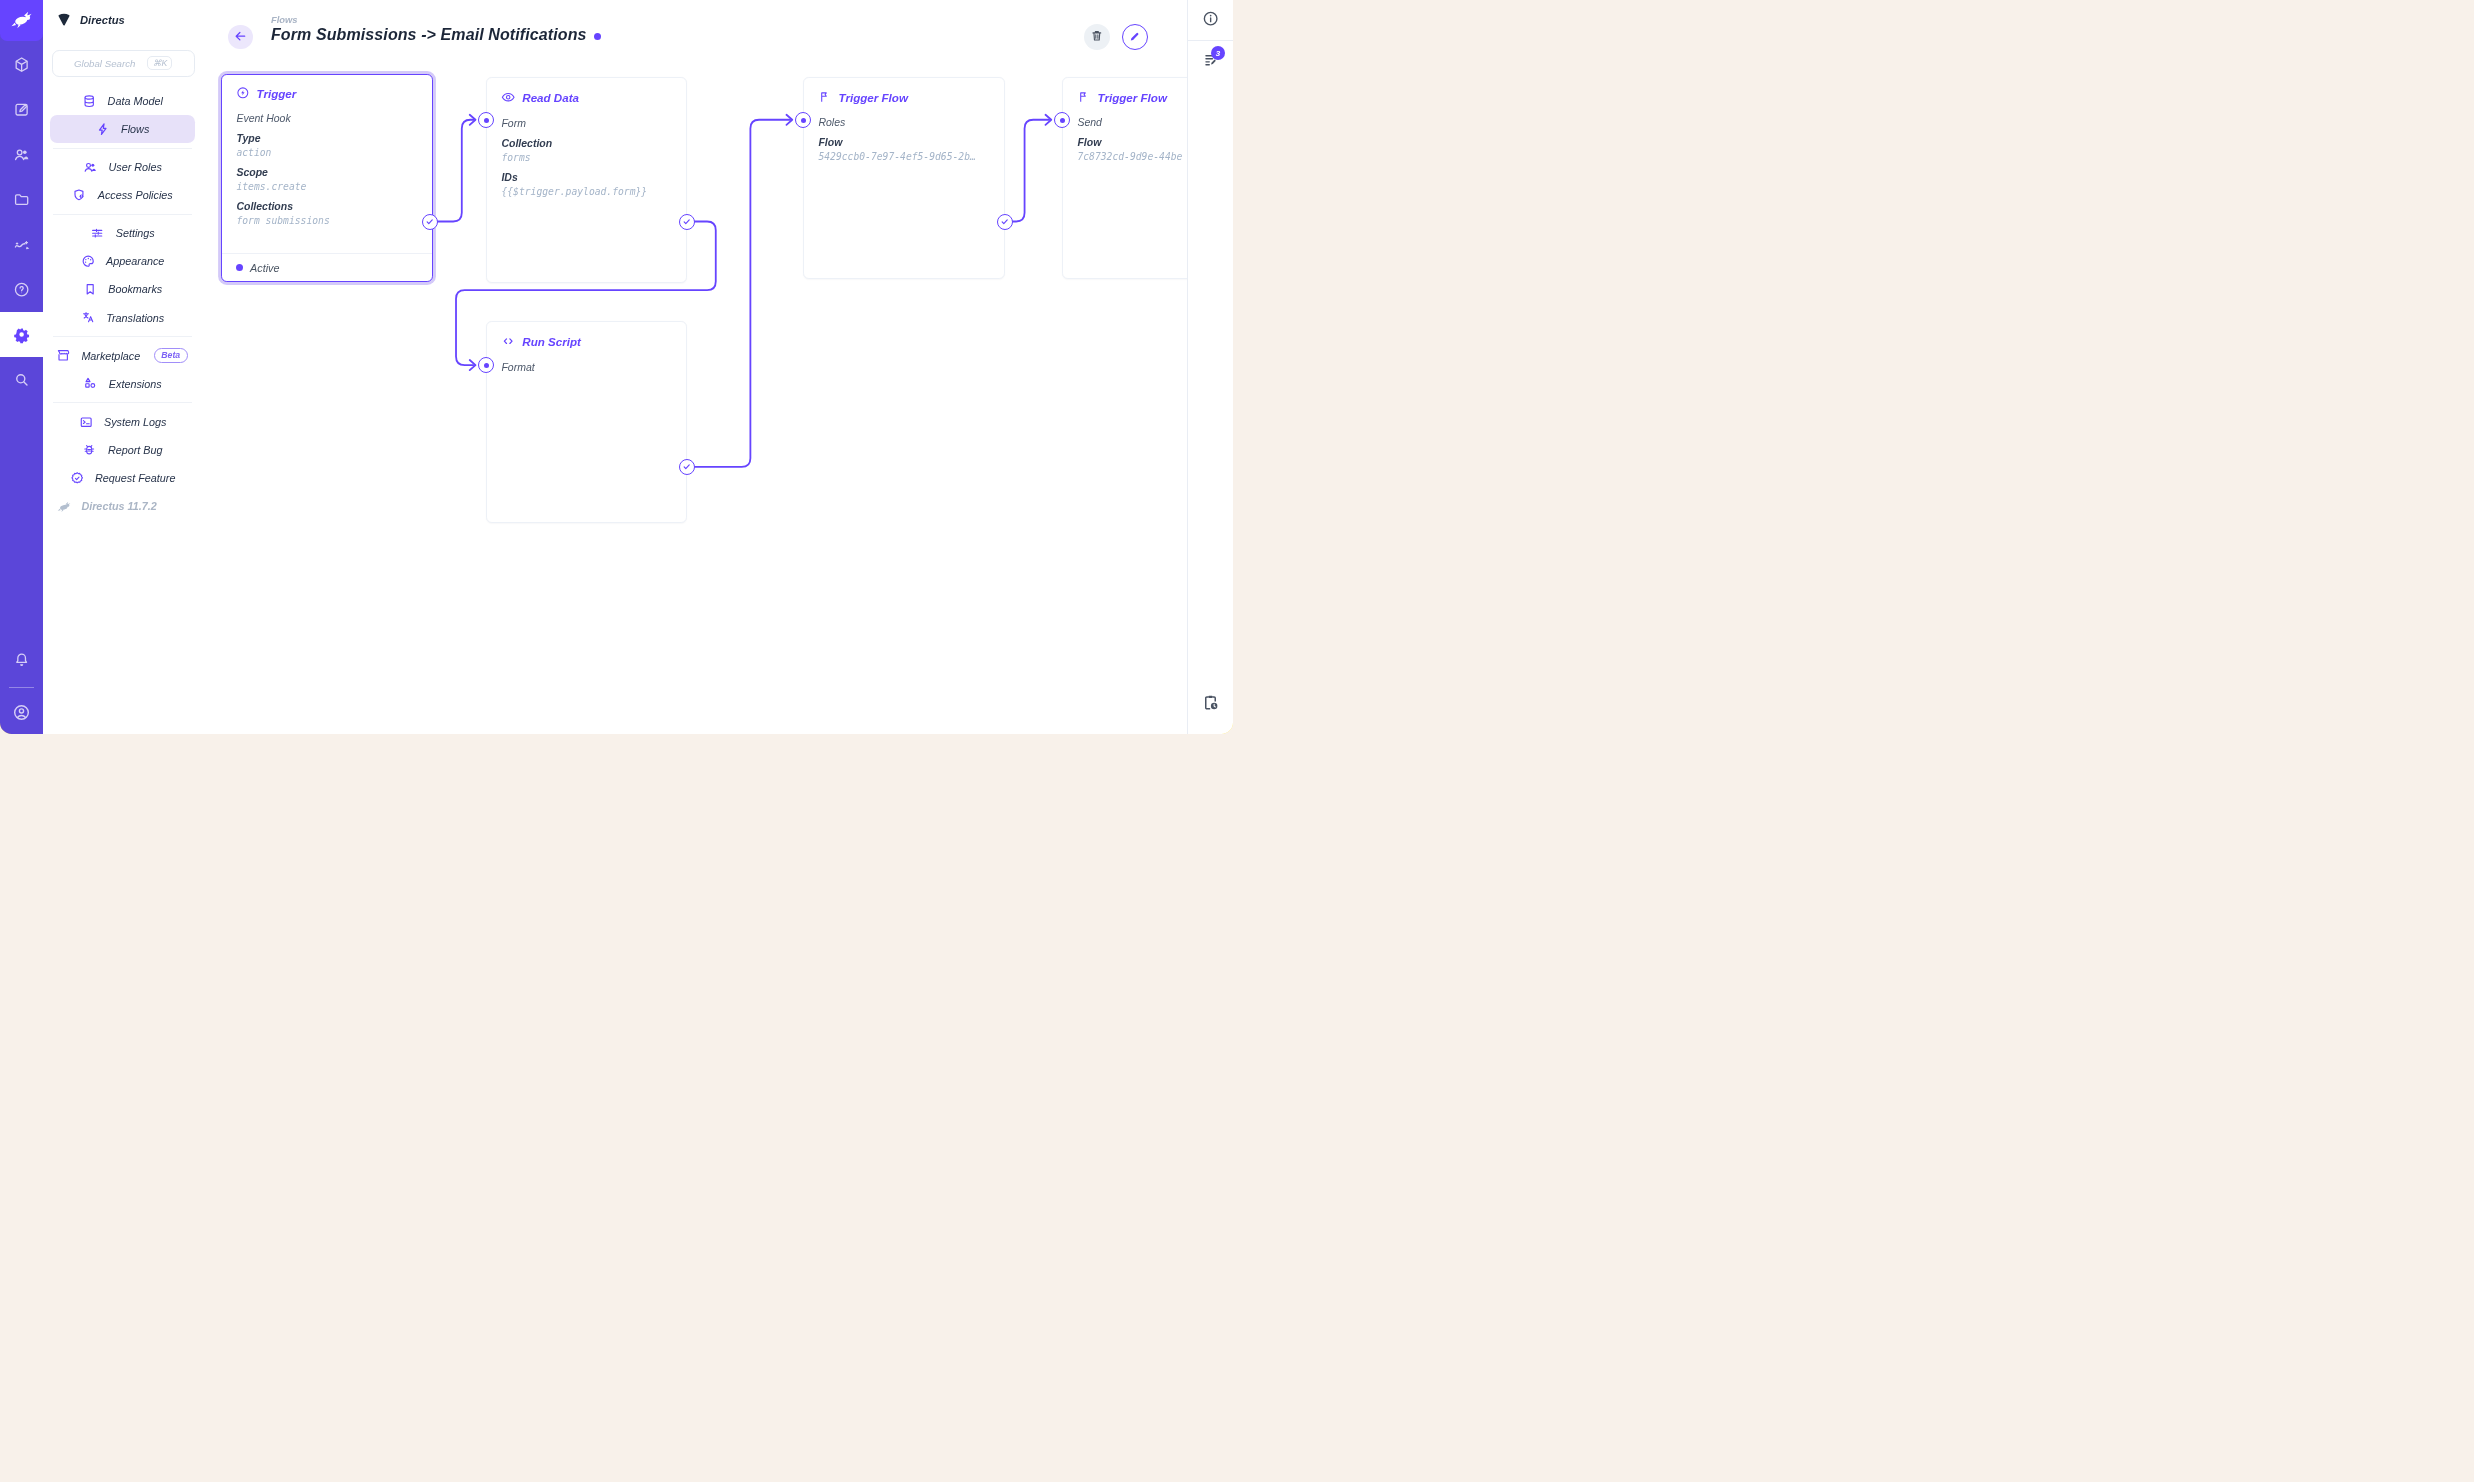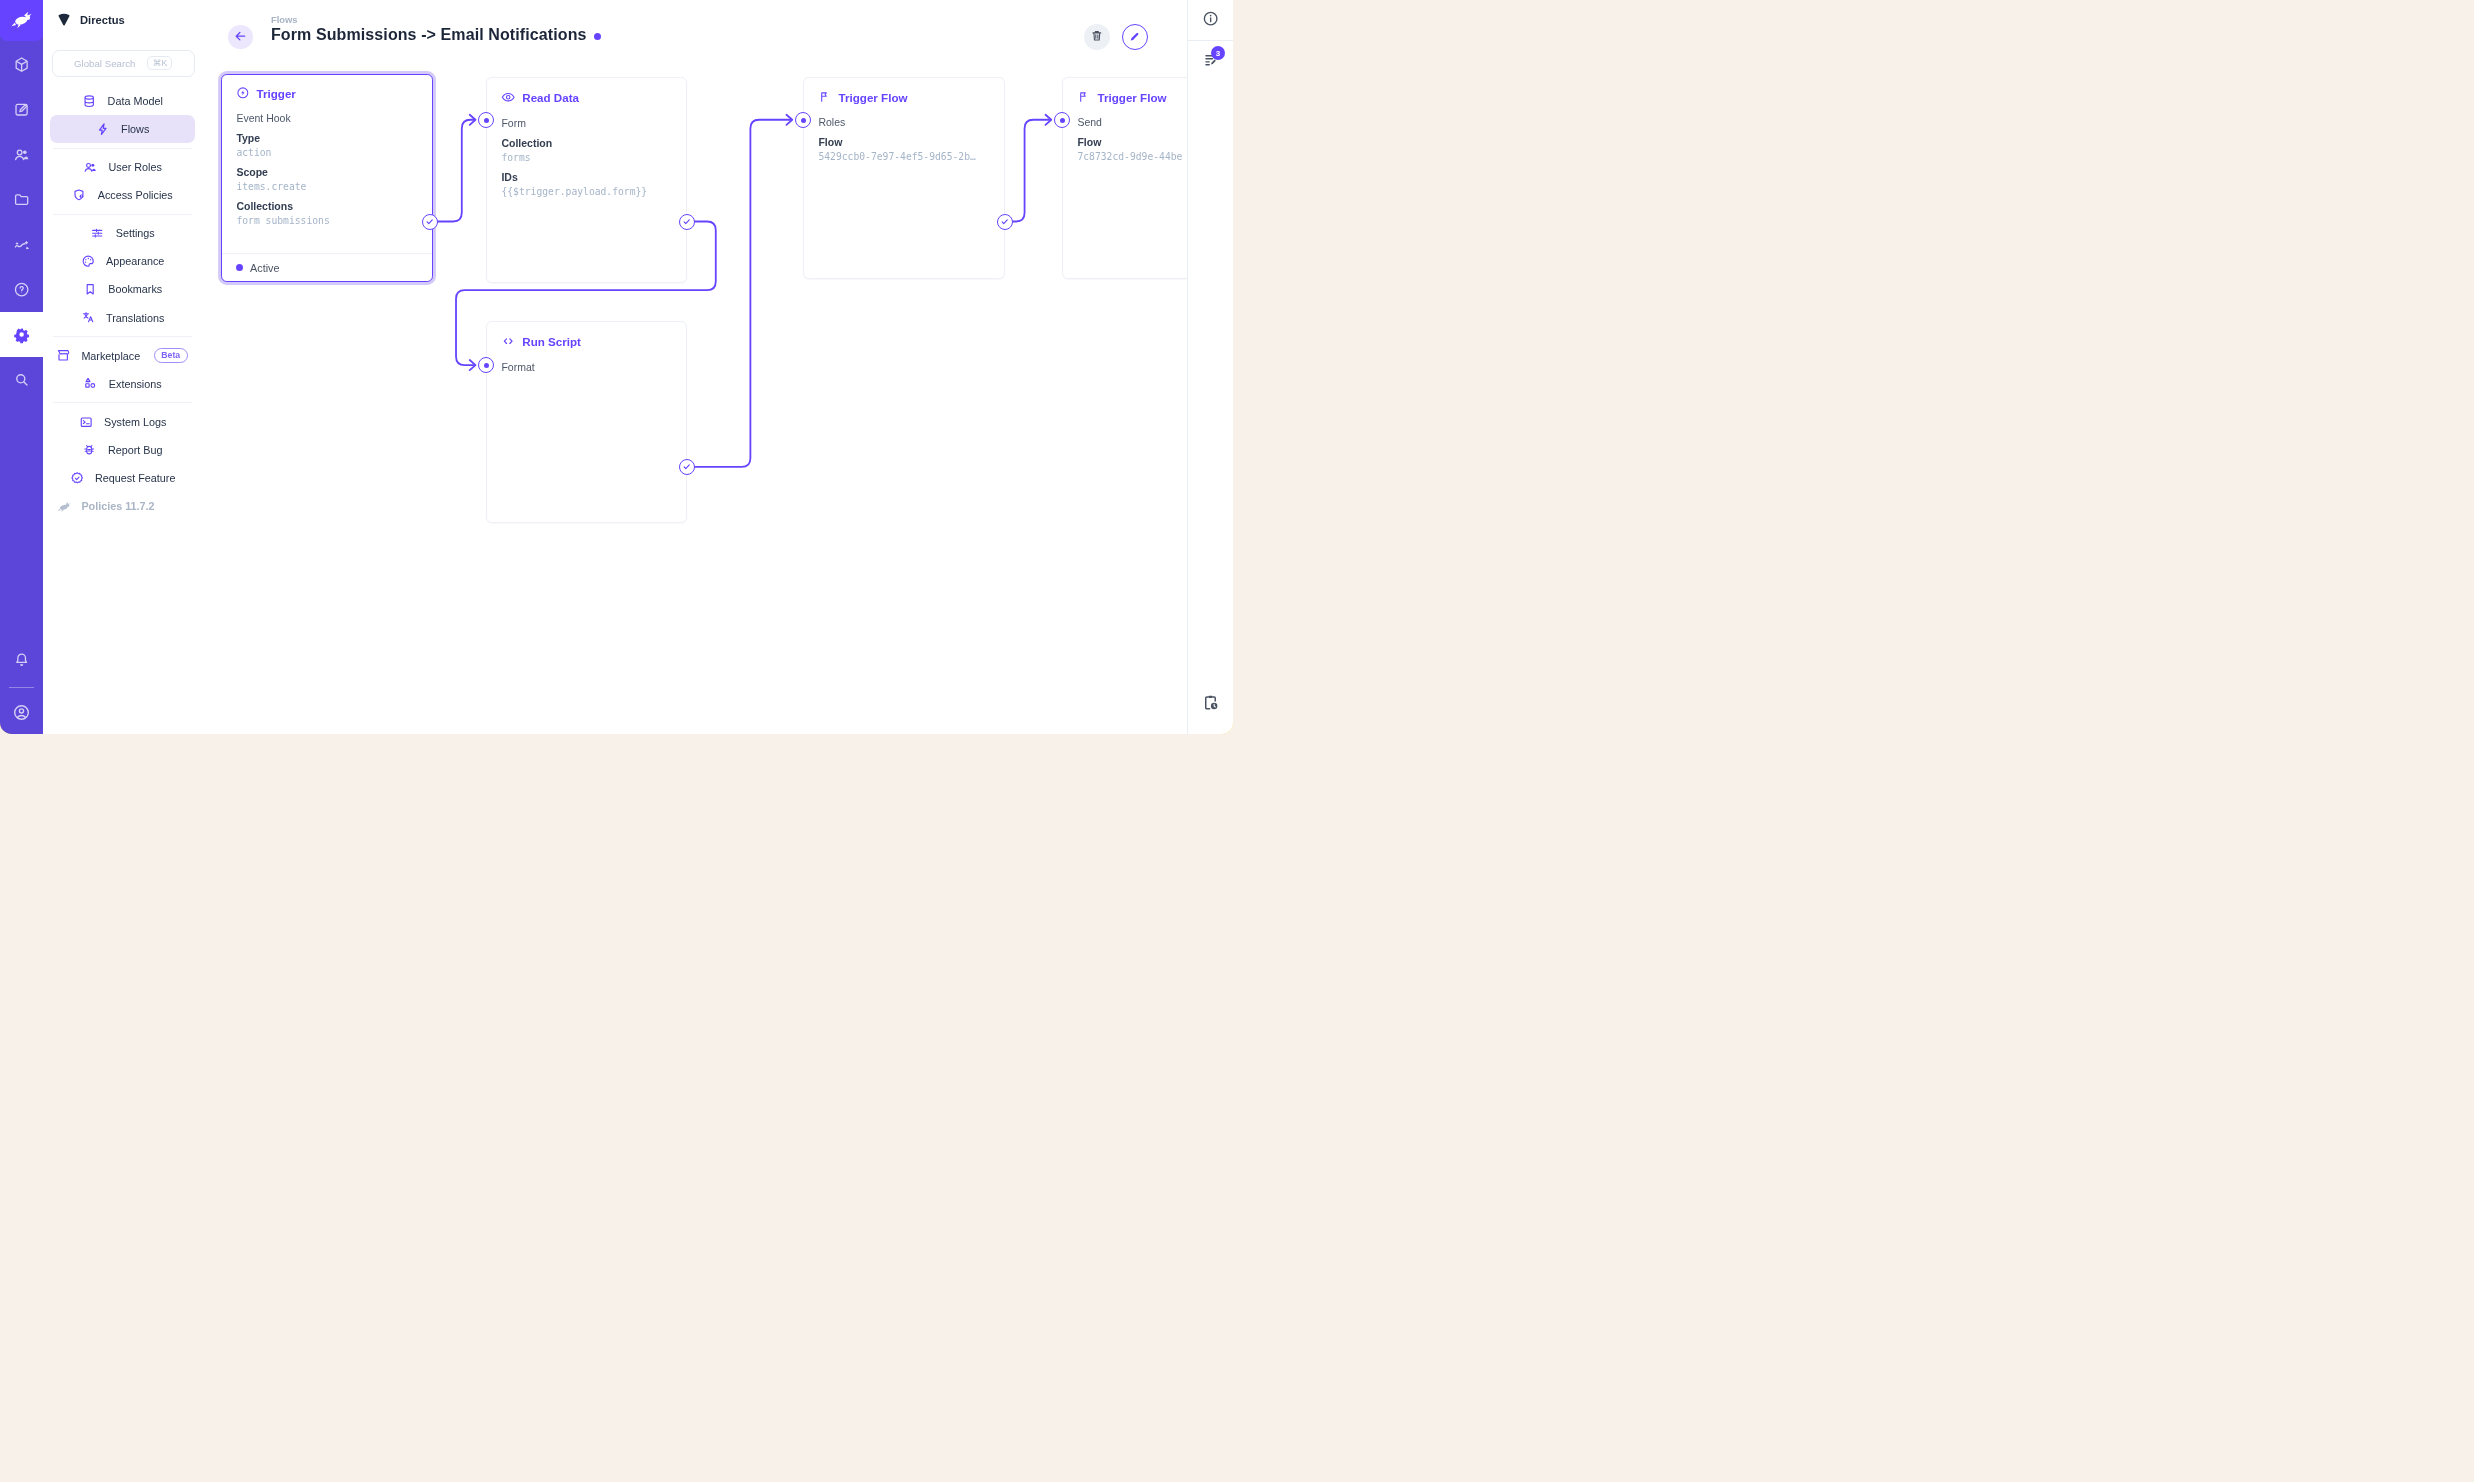--- a/index.html
+++ b/index.html
@@ -3,21 +3,21 @@
 <meta charset="utf-8">
 <style>
   html,body{margin:0;padding:0;}
   body{
     width:1237px;height:741px;position:relative;overflow:hidden;
     background:#f8f1ea;
     font-family:"Liberation Sans",sans-serif;
     -webkit-font-smoothing:antialiased;
   }
   .app{position:absolute;left:0;top:0;right:4.3px;bottom:7.2px;background:#fde047;
-    border-radius:0 0 11.6px 11.6px;overflow:hidden;display:flex;}
+    border-radius:0 0 11.6px 11.6px;overflow:hidden;display:flex;font-style:italic;}
 
   
   .module-bar{width:43px;flex:0 0 43px;background:#5b46d9;display:flex;flex-direction:column;align-items:center;}
   .logo-tile{width:43px;height:41px;background:#6644ff;border-radius:0 0 7.2px 7.2px;display:flex;align-items:center;justify-content:center;}
   .mod-btn{width:43px;height:45px;display:flex;align-items:center;justify-content:center;color:#d6cef6;cursor:pointer;}
   .mod-btn.first{margin-top:1.4px;}
   .mod-btn.active{background:#ffffff;color:#6644ff;}
   .mod-bottom{margin-top:auto;display:flex;flex-direction:column;align-items:center;width:100%;}
   .mod-divider{width:24.5px;height:0.7px;background:rgba(255,255,255,.35);margin:4.3px 0;}
   .mod-btn svg{display:block;}
@@ -332,21 +332,21 @@
         <span class="ni">
           <svg width="16" height="14.4" viewBox="0 0 32 32" fill="#b3bfcf">
               <ellipse cx="15.6" cy="18.6" rx="8.6" ry="5" transform="rotate(-16 15.6 18.6)"></ellipse>
               <path d="M19.5 11.5l5.8-5.4-2 7.2z"></path>
               <path d="M22.8 12l7.2-3-4.6 5.4z"></path>
               <circle cx="24.6" cy="14.4" r="3.2"></circle>
               <path d="M6.6 21.6l-4.6 4.8 6.4-1.6z"></path>
               <path d="M12.4 23l-2.2 6 4.4-4z"></path>
             </svg>
         </span>
-        <span class="nl">Policies 11.7.2</span>
+        <span class="nl">Directus 11.7.2</span>
       </div>
     </div>
   </div>
 
   <div class="main">
 
     <div class="back-btn">
       <span><svg width="14.4" height="14.4" viewBox="0 0 24 24" fill="none" stroke="currentColor" stroke-width="2.1" stroke-linecap="round" stroke-linejoin="round">
             <path d="M19.5 12H5.5M11.5 5.8L5.3 12l6.2 6.2"></path>
           </svg></span>

